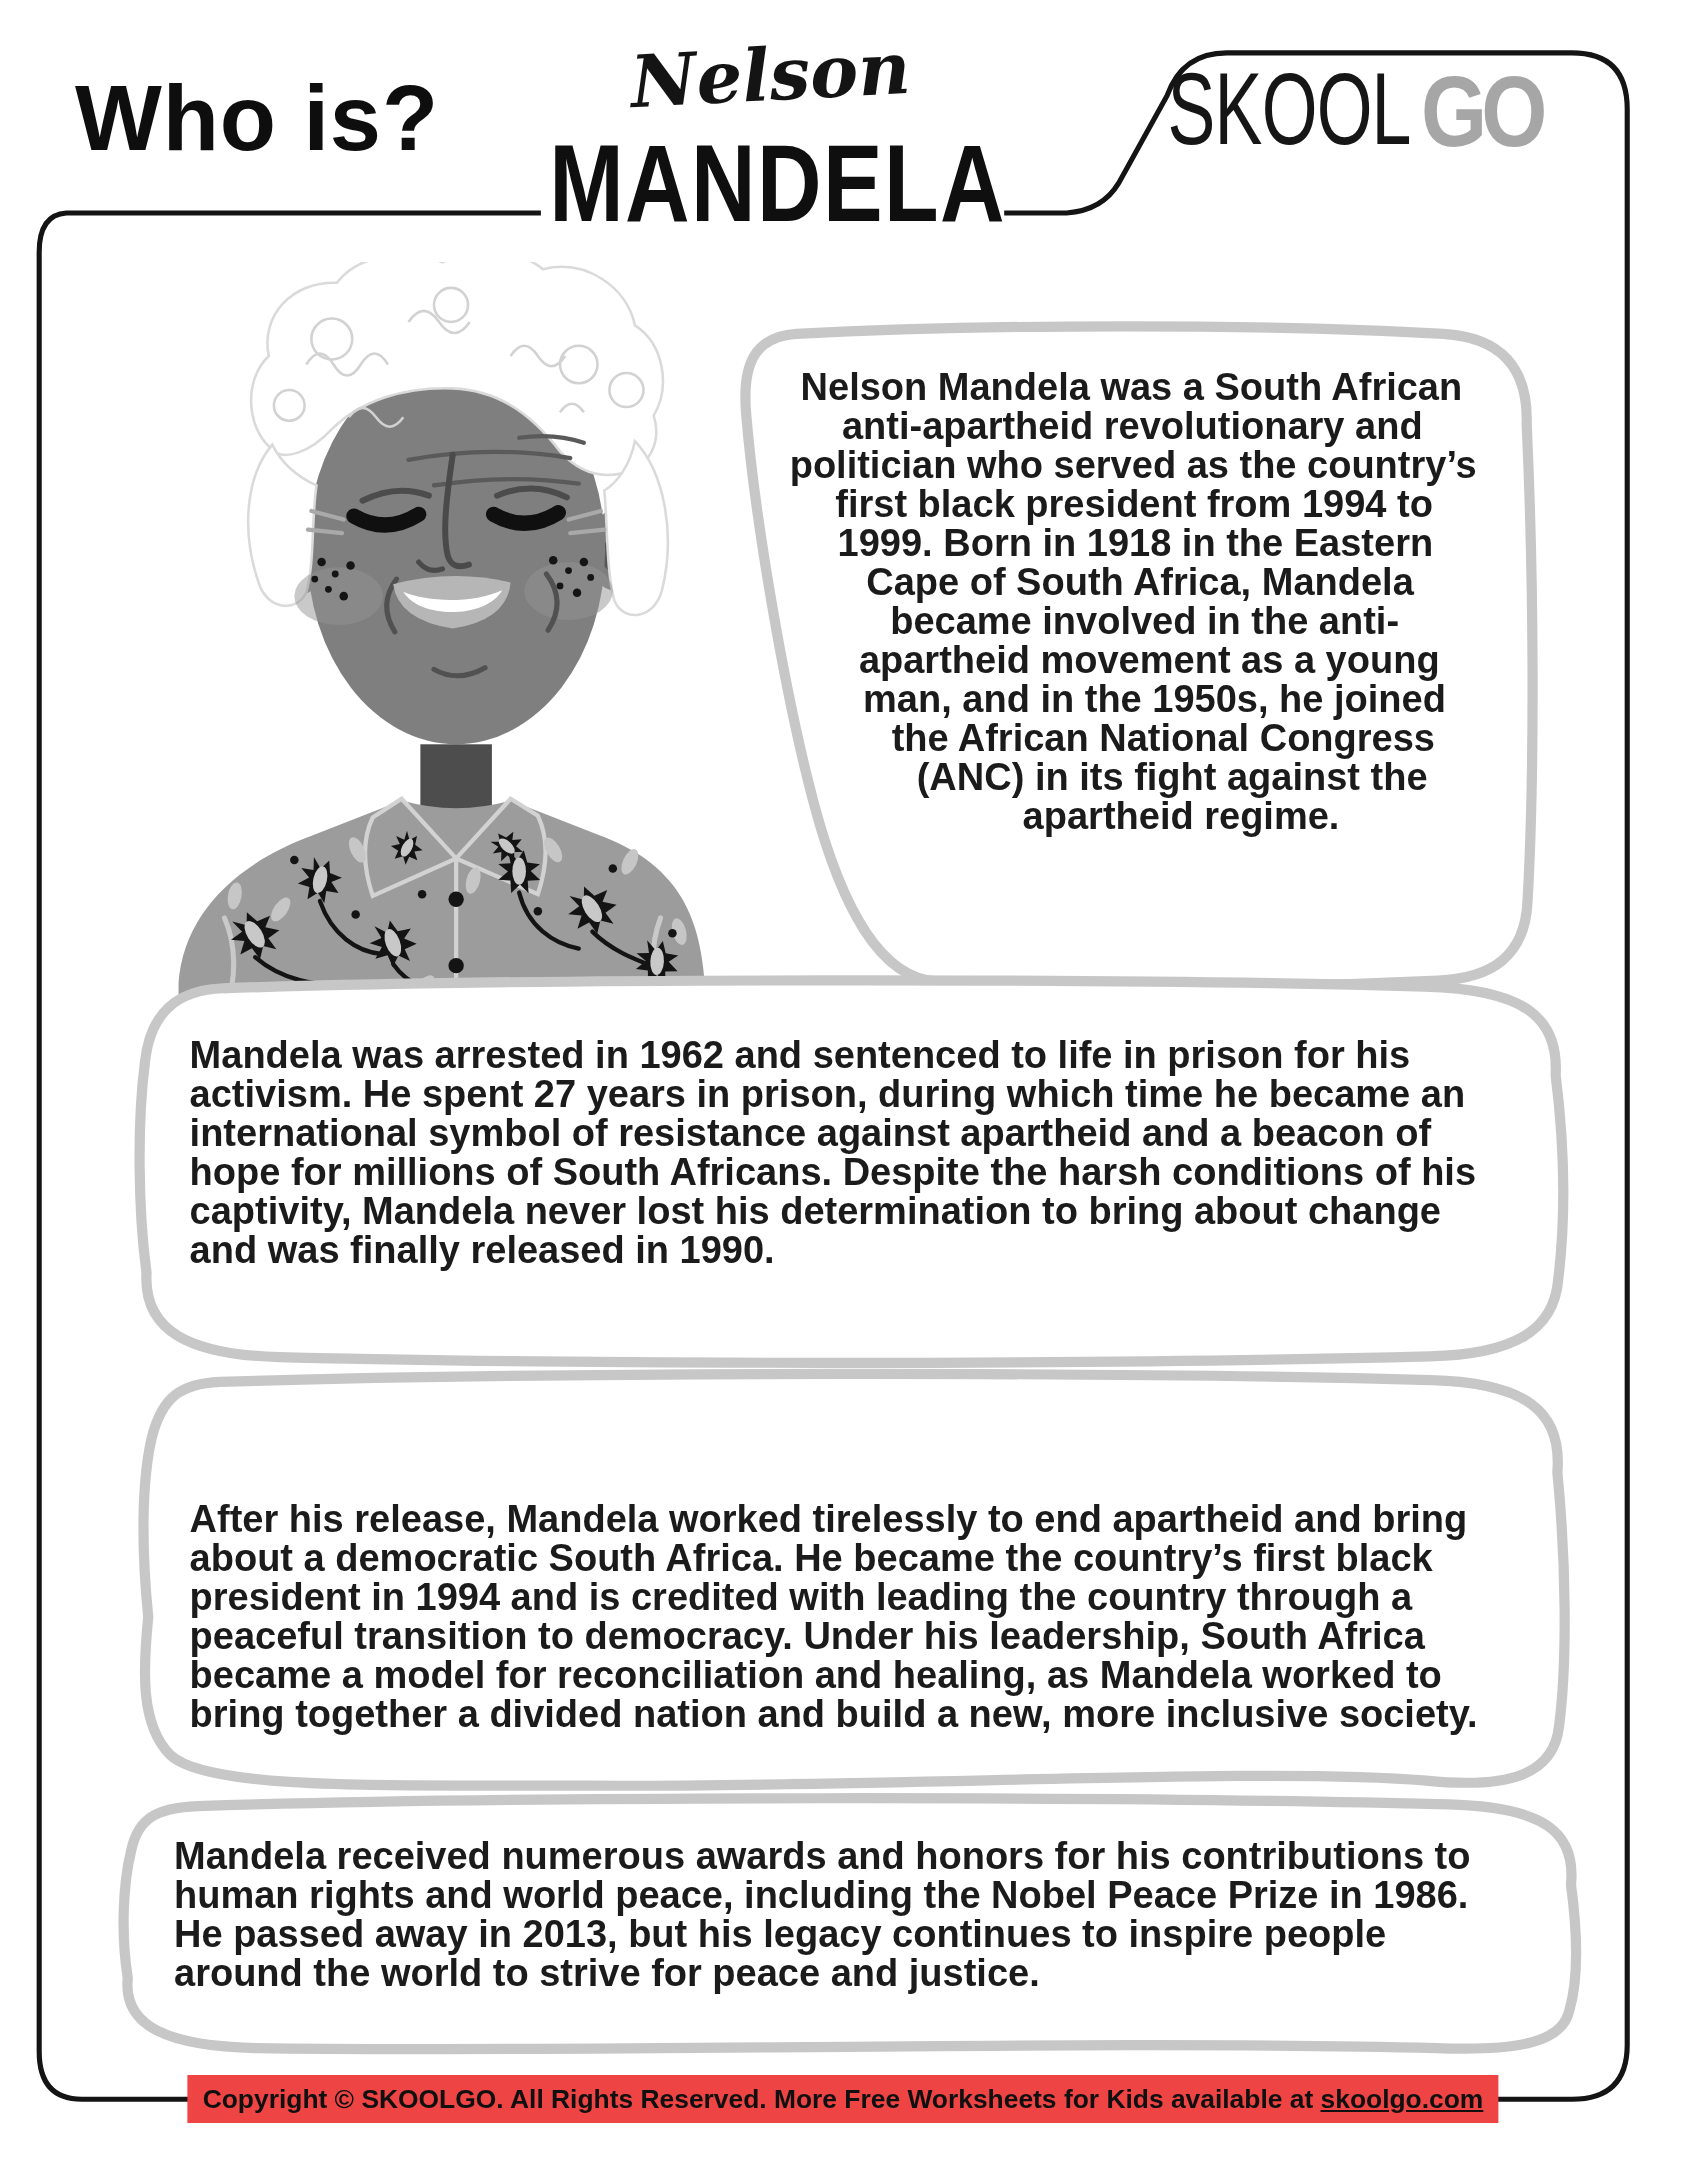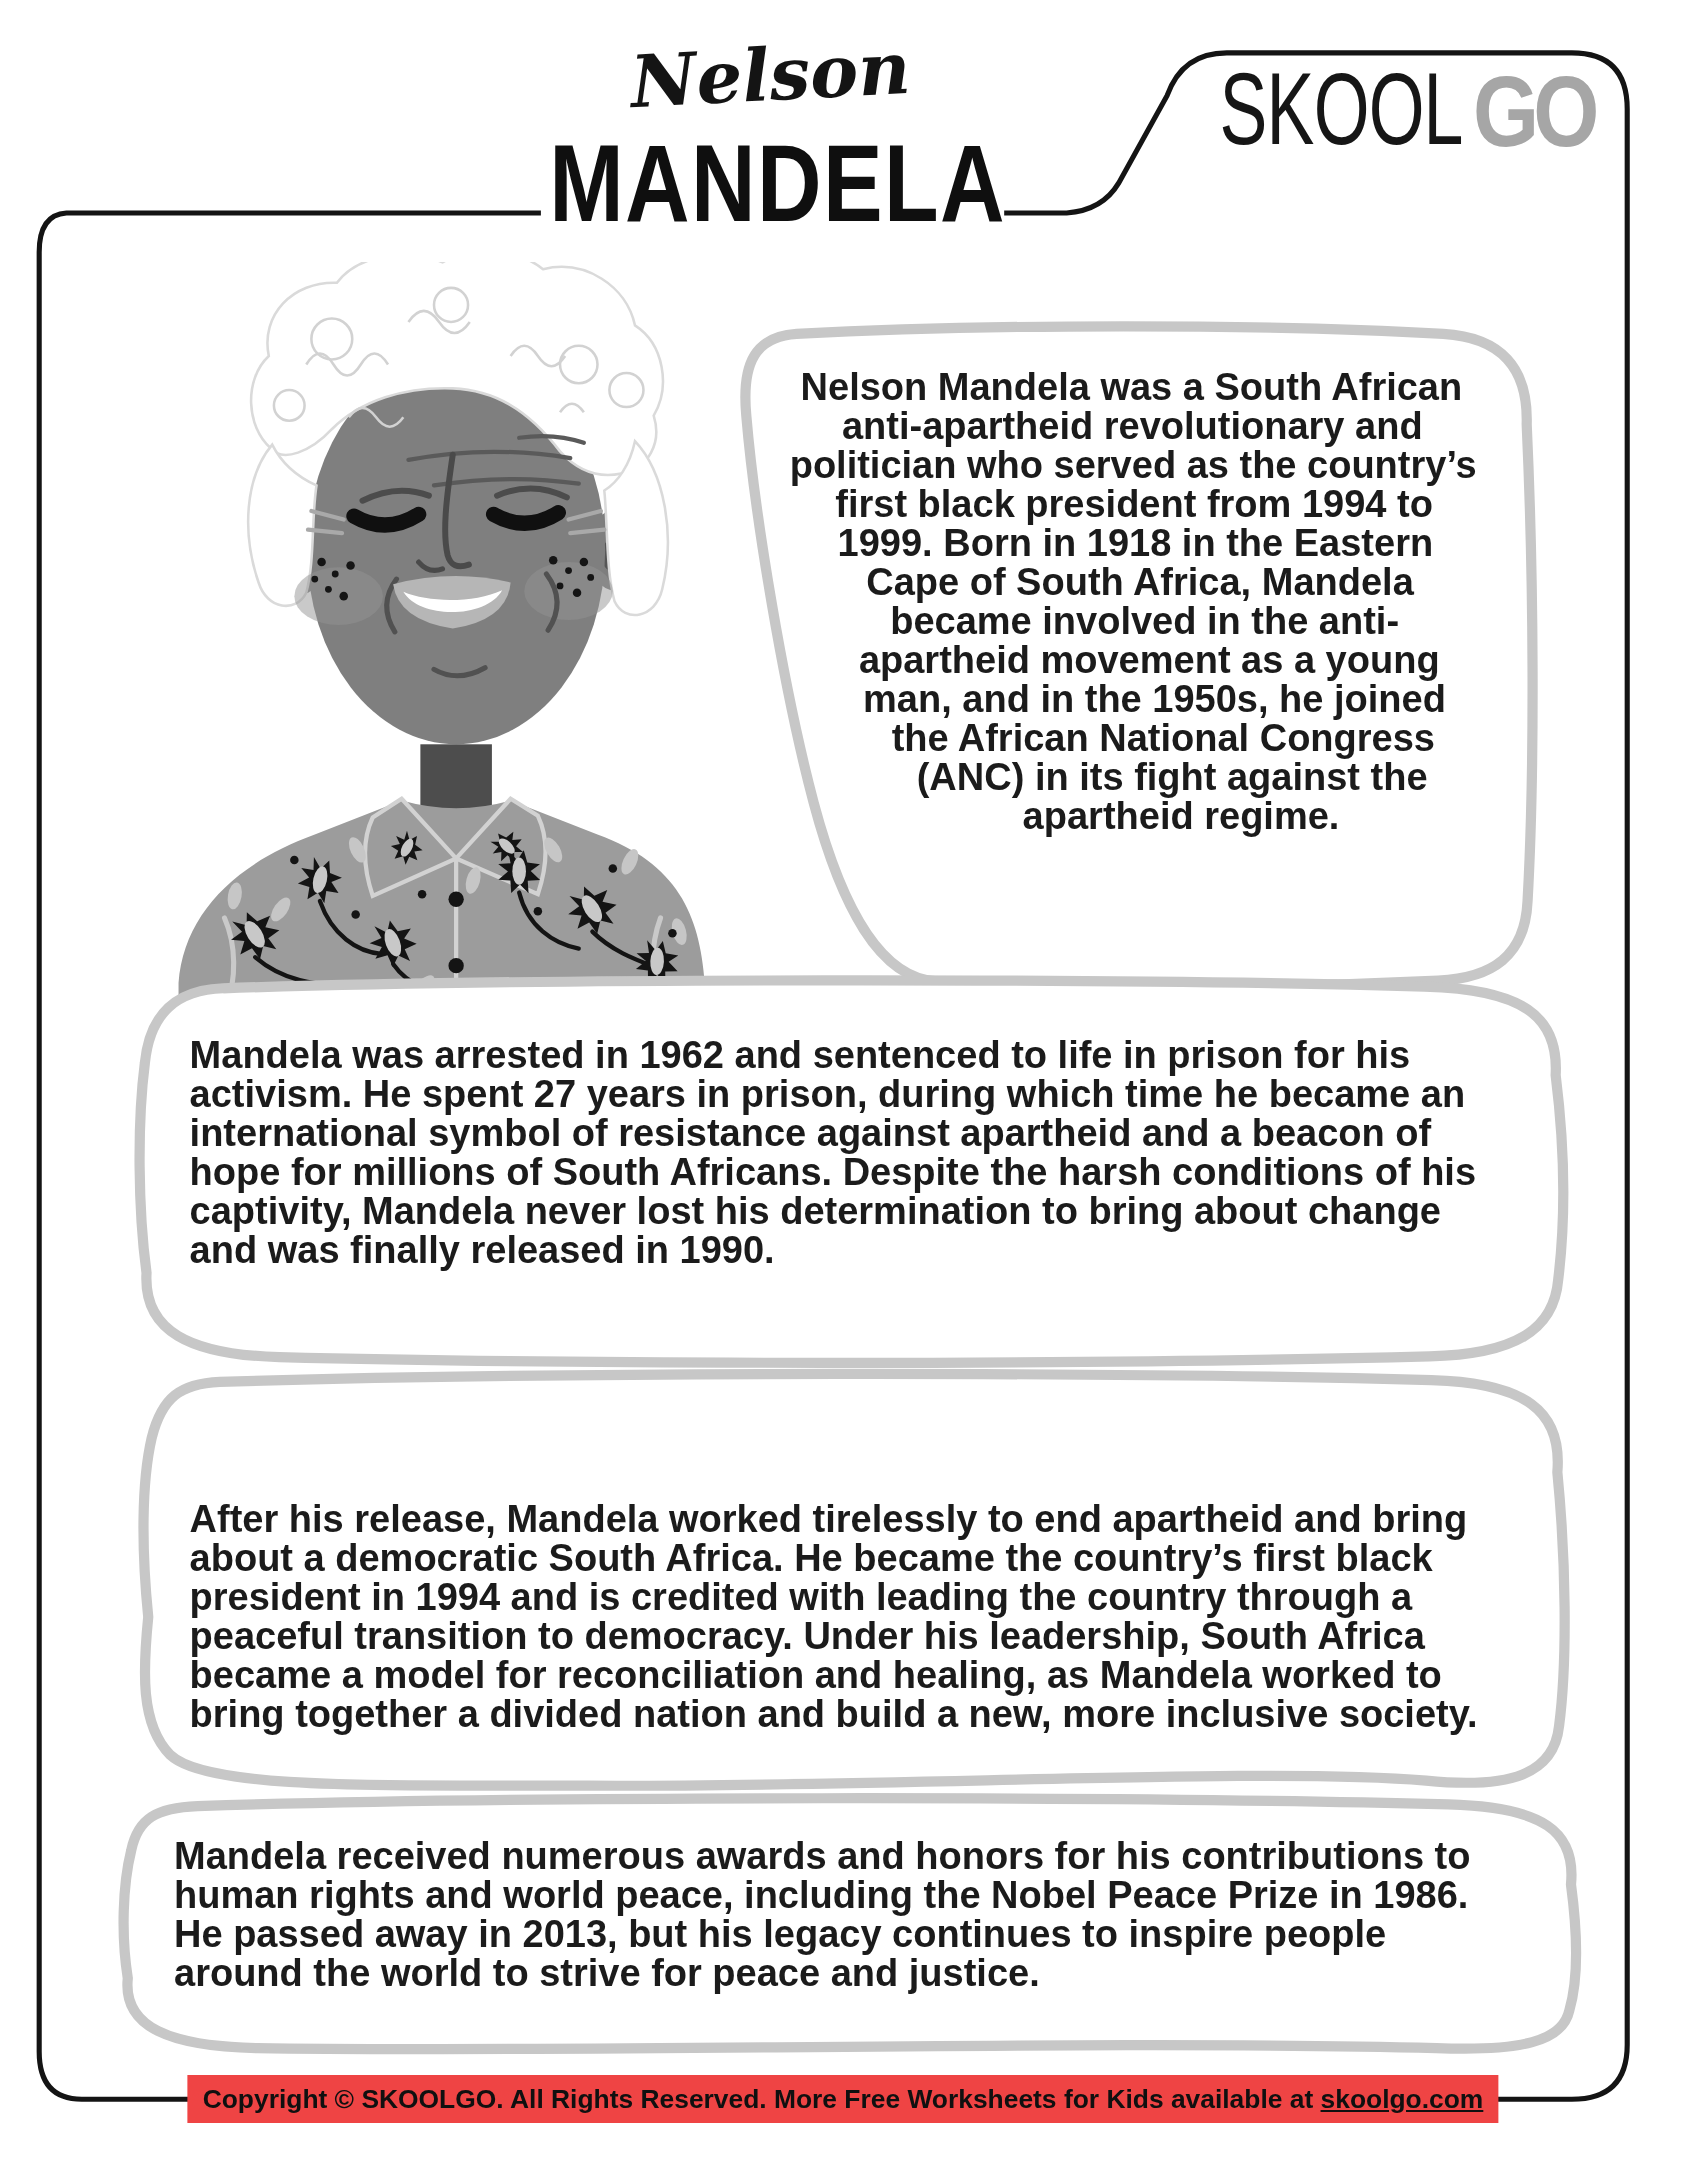--- a/index.html
+++ b/index.html
@@ -9,21 +9,21 @@
   .layer{position:absolute;left:0;top:0;width:1686px;height:2181px;}
   
   .who-is{position:absolute;left:75px;top:66px;font-size:92px;font-weight:700;
           letter-spacing:0.9px;color:#0e0e0e;z-index:5;}
   .first-name{position:absolute;left:545px;top:32px;width:451px;text-align:center;z-index:5;
           font-family:"DejaVu Serif","Liberation Serif",serif;font-style:italic;
           font-size:72px;font-weight:700;color:#141414;transform:rotate(-3deg);}
   .last-name{position:absolute;left:490px;top:129px;width:545px;text-align:center;z-index:5;
           font-size:109px;font-weight:700;color:#0f0f0f;background:#fff;padding:0 10.2px;
           transform:scaleX(.82);transform-origin:50% 50%;letter-spacing:1.7px;line-height:1.0;}
-  .logo{position:absolute;left:1188px;top:72px;width:426px;text-align:center;z-index:5;white-space:nowrap;}
+  .logo{position:absolute;left:1136px;top:72px;width:426px;text-align:center;z-index:5;white-space:nowrap;}
   .logo .skool{display:inline-block;font-size:78px;font-weight:400;color:#161616;
           letter-spacing:-0.9px;transform:scale(.92,1.3);transform-origin:bottom;}
   .logo .go{display:inline-block;font-size:85px;font-weight:700;color:#a6a6a6;
           letter-spacing:-6px;transform:scaleY(1.18);transform-origin:bottom;}
   
   .btxt{position:absolute;z-index:3;font-size:38px;line-height:39px;font-weight:600;color:#1b1b1b;}
   .bubble1-text{left:753px;top:339px;width:767px;height:630px;padding:29px 41px 0 29px;
           text-align:center;box-sizing:border-box;}
   .b1-curve{float:left;width:175px;height:596px;
           shape-outside:polygon(0% 0%, 5% 32%, 26% 58%, 60% 80%, 100% 96%, 100% 100%, 0% 100%);}
@@ -204,20 +204,21 @@
           <ellipse cx="0" cy="-1" rx="8" ry="16" fill="#c8c8c8" transform="rotate(-12)"></ellipse>
         </g>
         <g transform="translate(416 686) rotate(-35) scale(.72)">
           <path d="M 0 -26 L 7 -13 L 22 -14 L 13 -4 L 26 4 L 12 8 L 16 22 L 4 14 L -4 26 L -8 12 L -22 14 L -13 2 L -26 -4 L -12 -8 L -18 -22 L -5 -13 Z" fill="#141414"></path>
           <ellipse cx="0" cy="-1" rx="8" ry="16" fill="#c8c8c8" transform="rotate(-12)"></ellipse>
         </g>
       </g>
     </g>
   </svg>
 
+  <div class="who-is">Who is?</div>
   <div class="first-name">Nelson</div>
   <div class="last-name">MANDELA</div>
   <div class="logo">
     <span class="skool">SKOOL</span><span class="go">GO</span>
   </div>
 
   <div class="btxt bubble1-text">
     <span class="b1-curve"></span>
     <span>Nelson Mandela was a South African anti-apartheid revolutionary and politician who served as the country’s first black president from 1994 to 1999. Born in 1918 in the Eastern Cape of South Africa, Mandela became involved in the anti-apartheid movement as a young man, and in the 1950s, he joined the African National Congress (ANC) in its fight against the apartheid regime.</span>
   </div>

